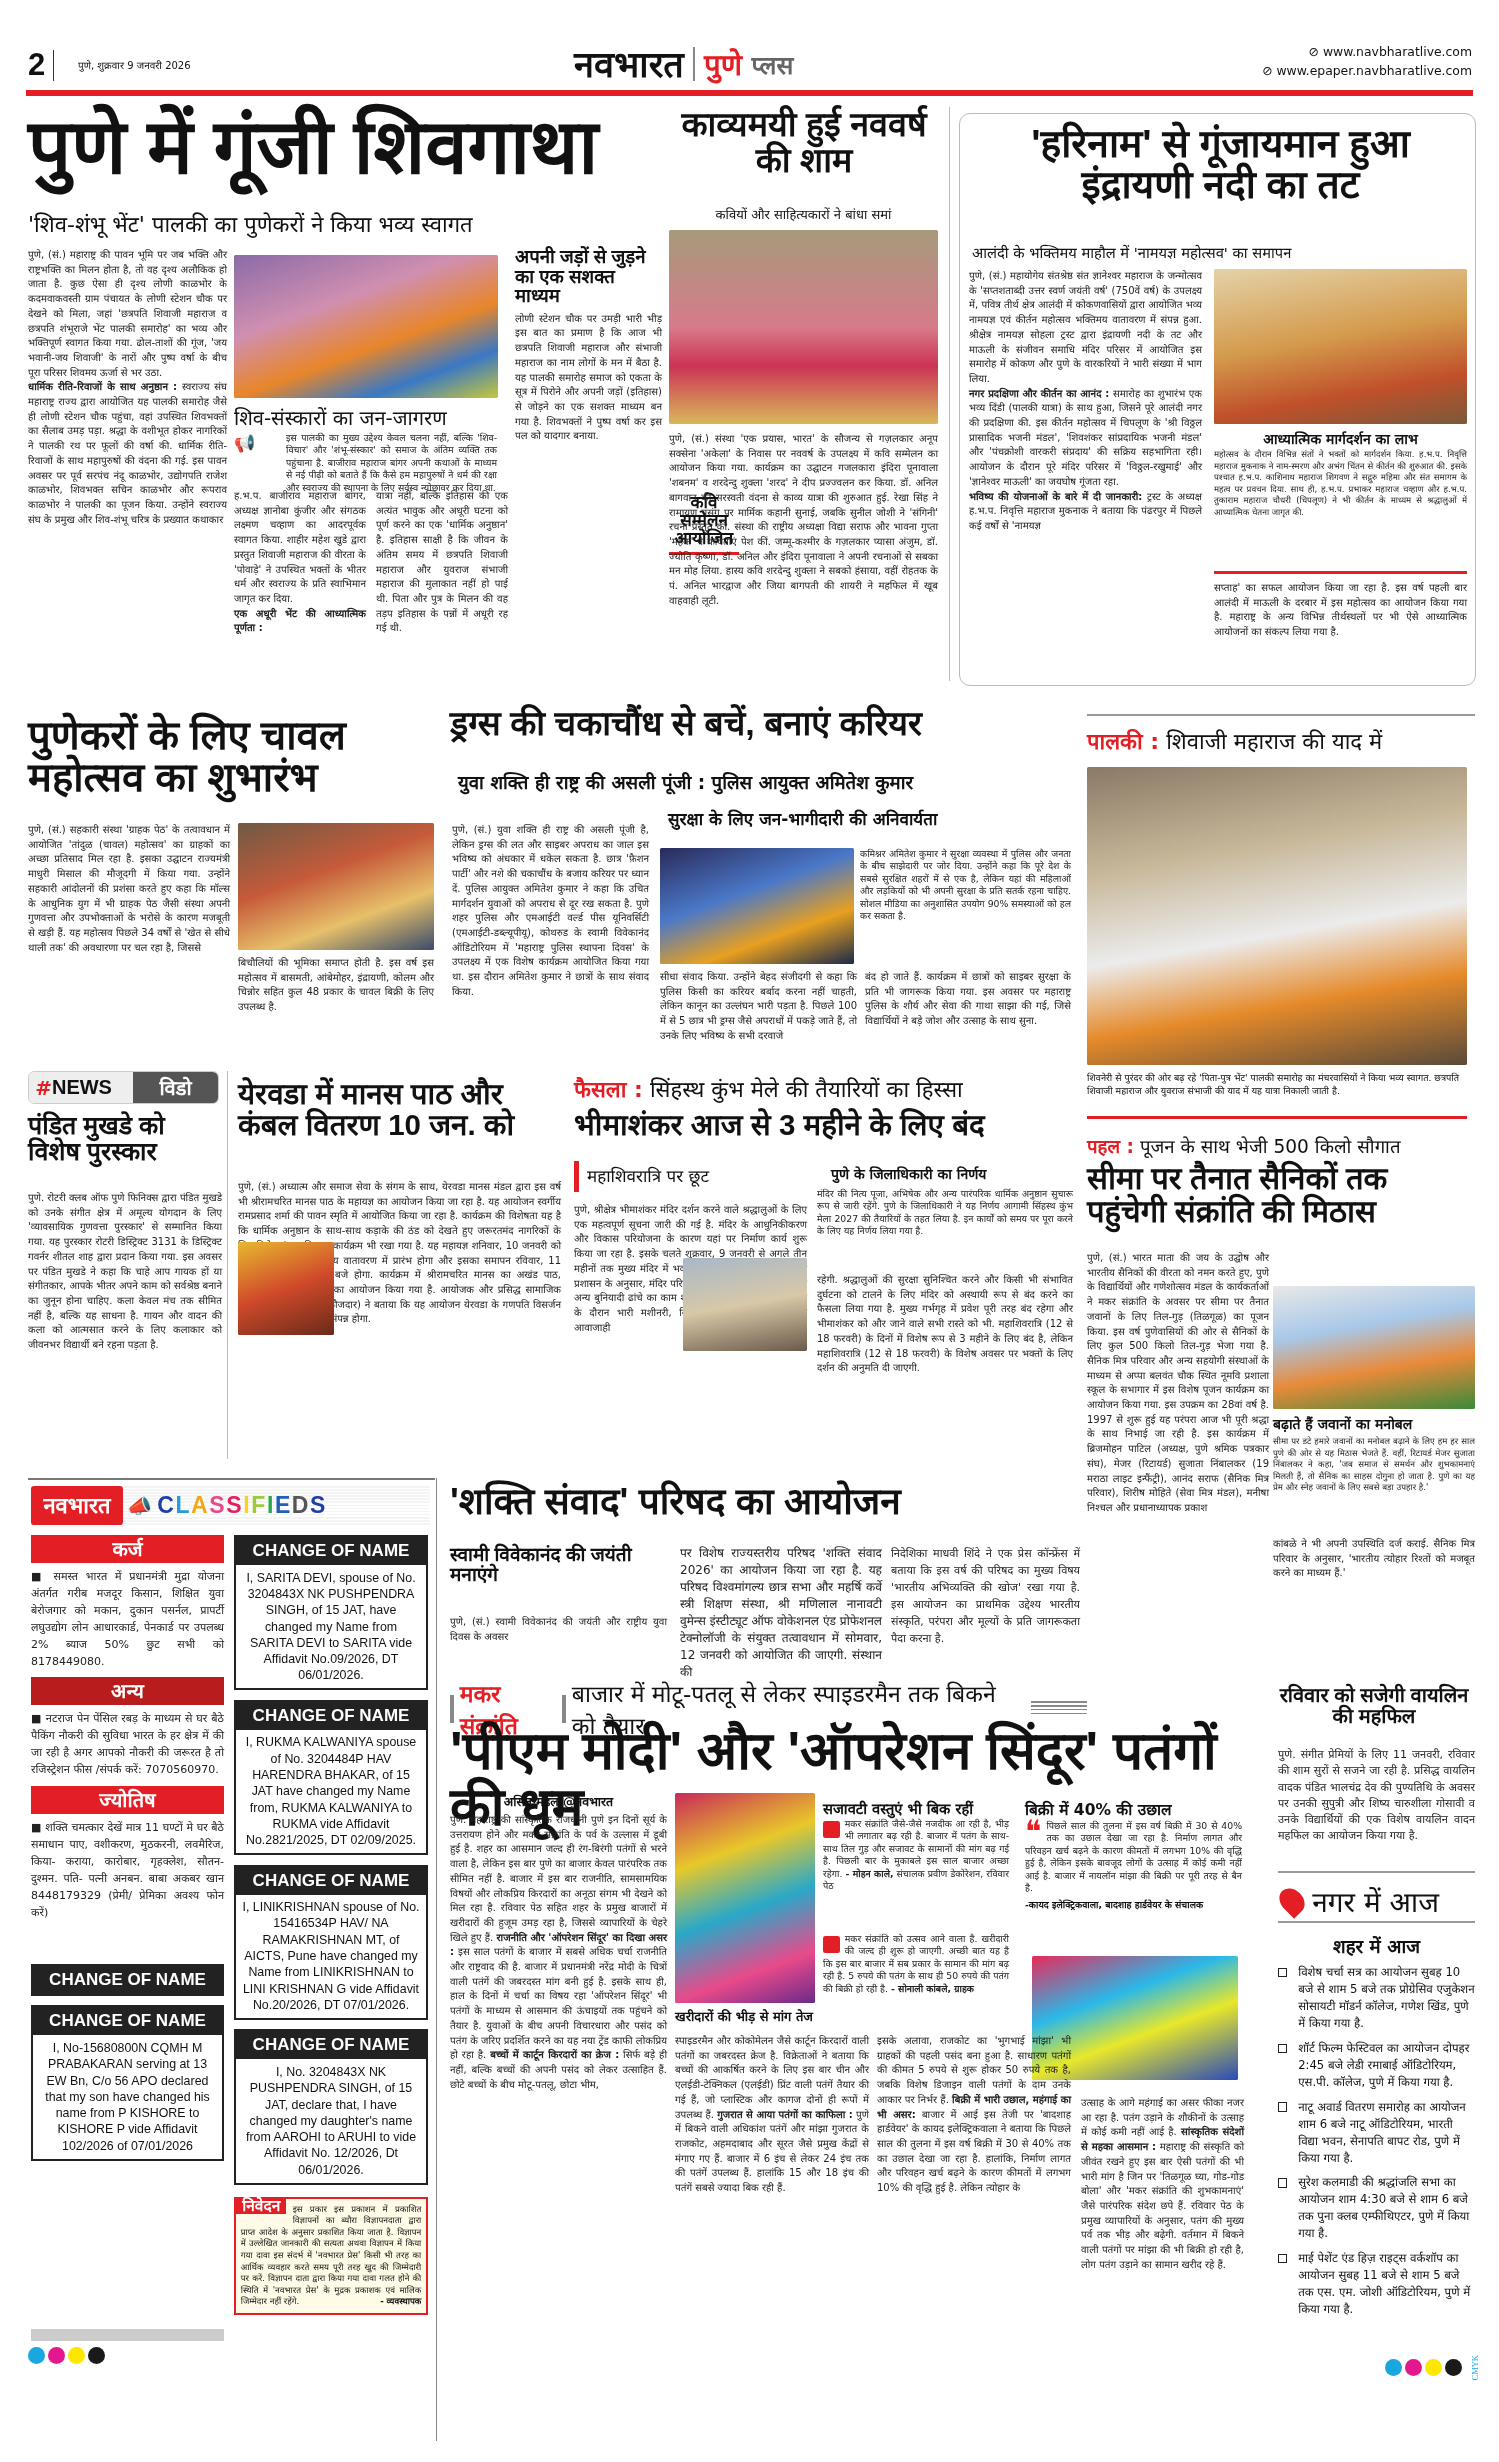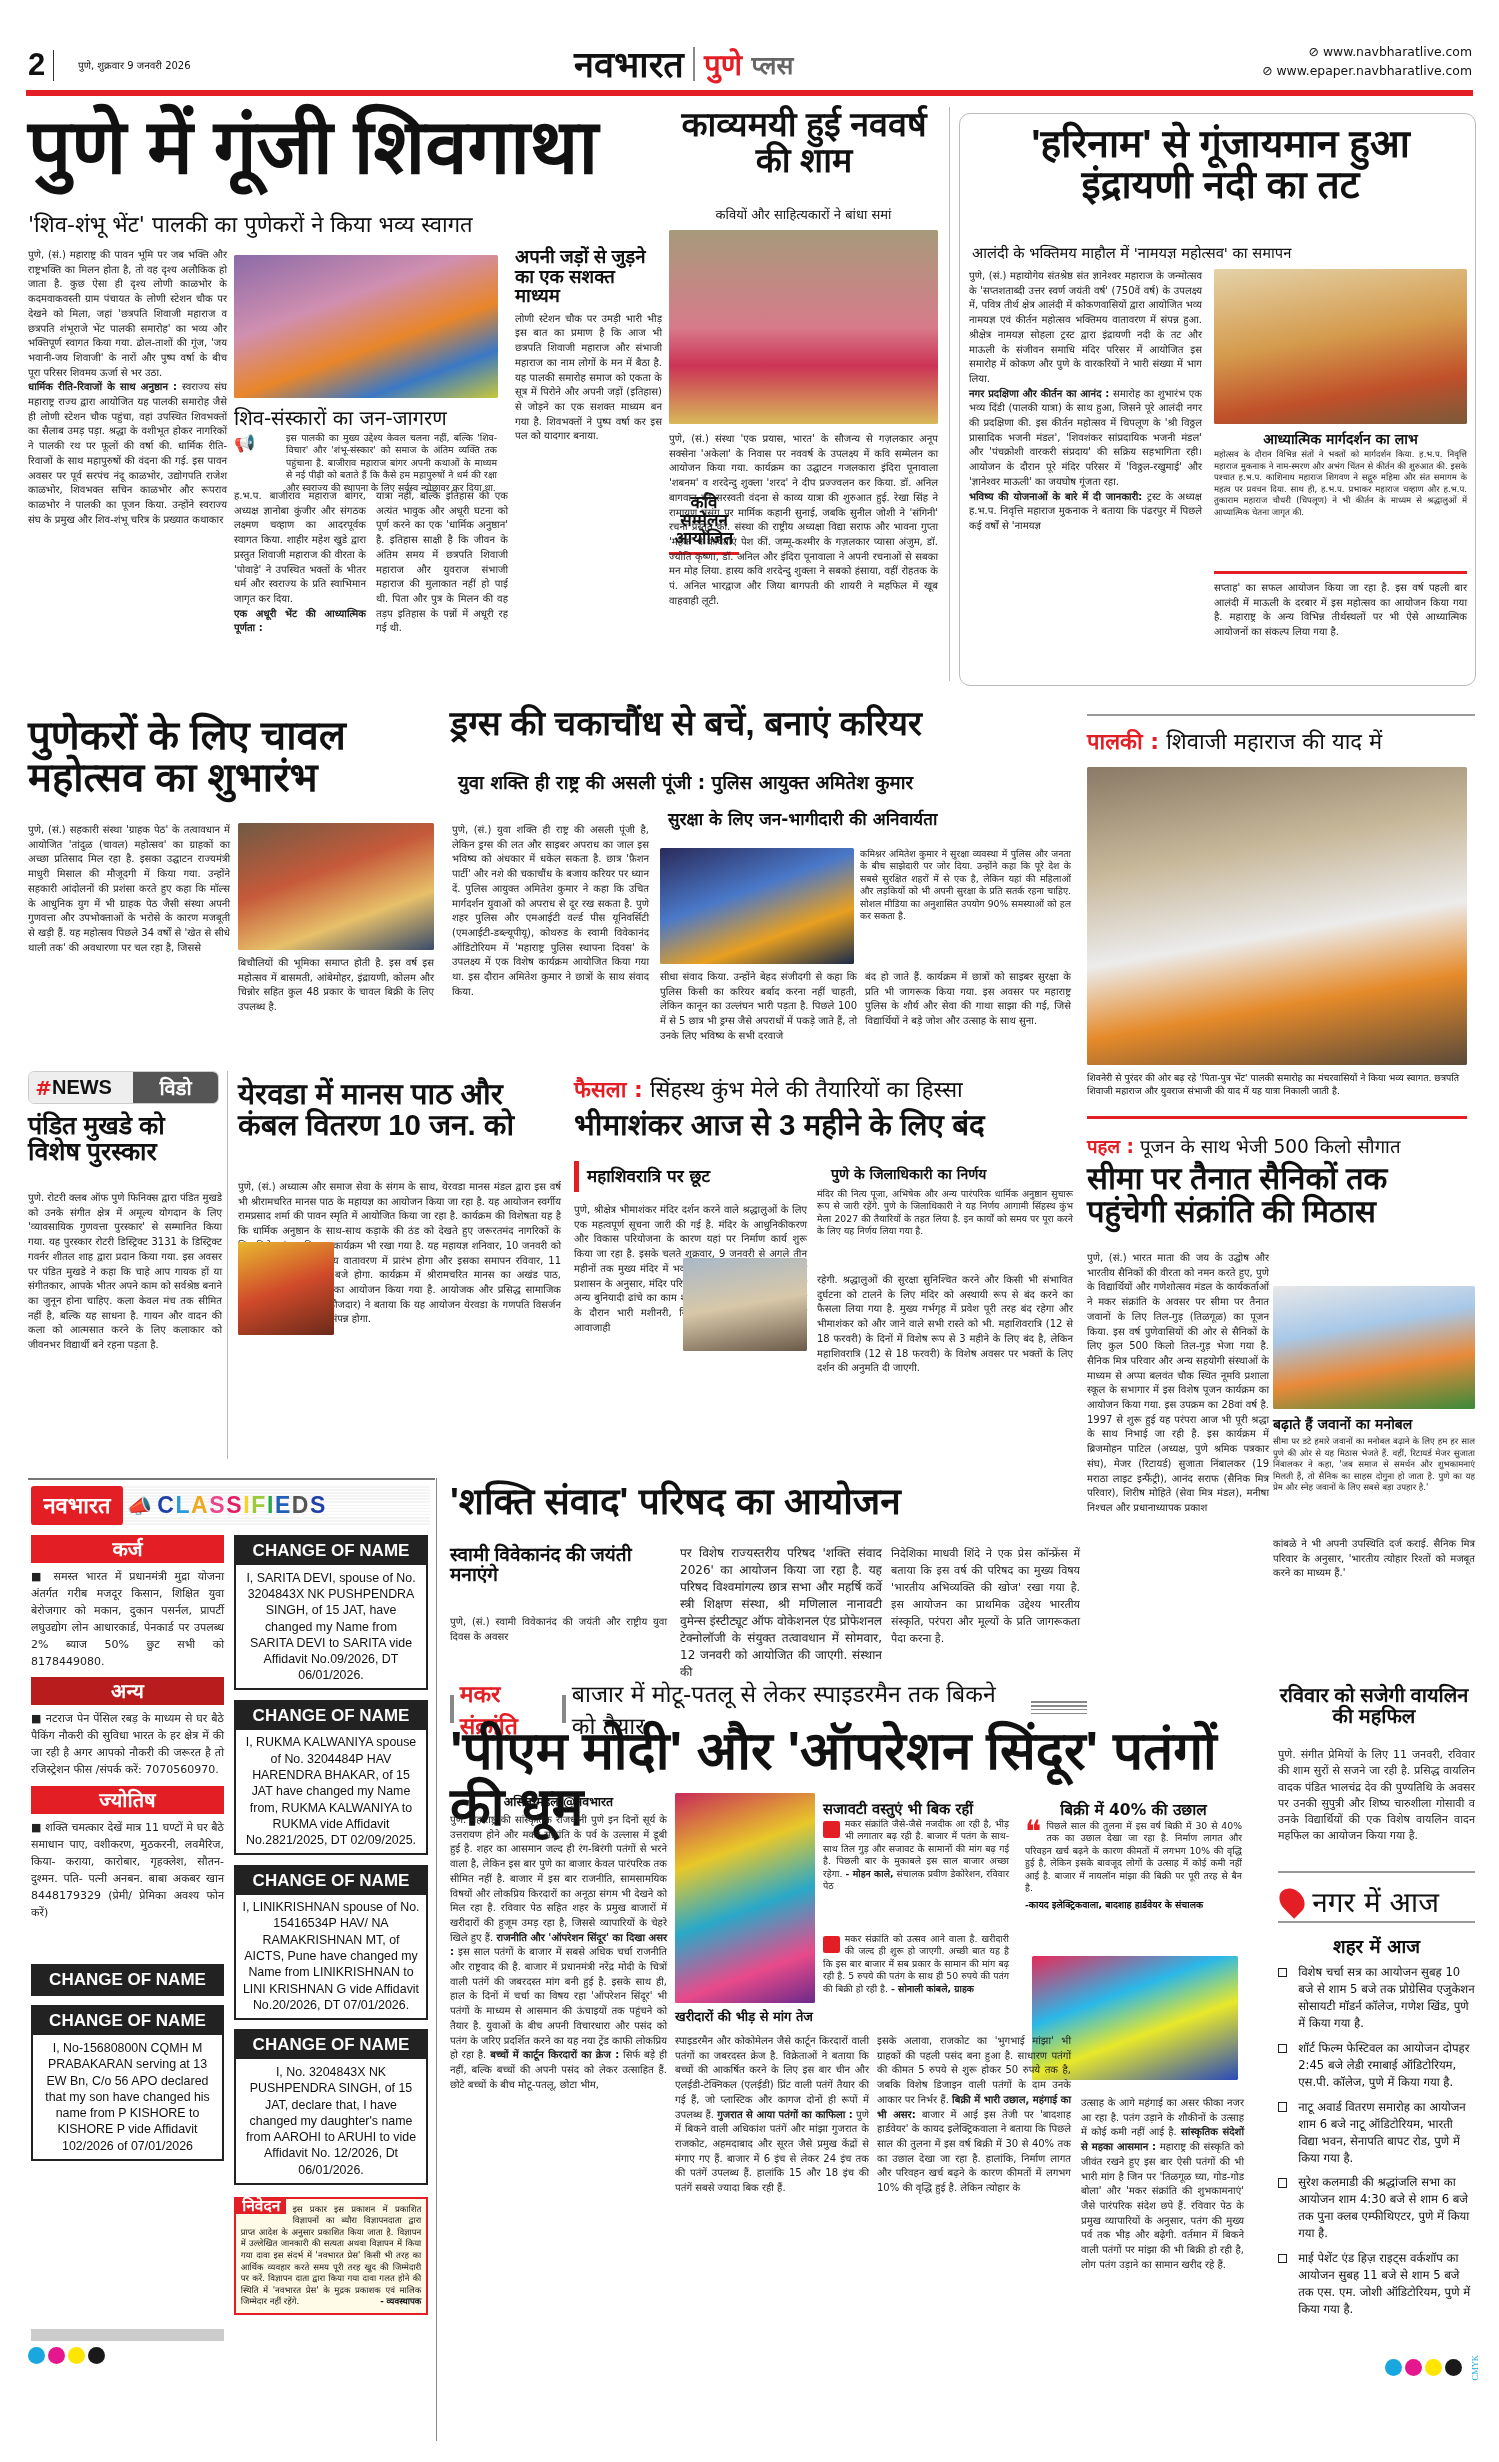--- a/index.html
+++ b/index.html
@@ -130,21 +130,21 @@
 <div class="abs h-big" style="left:238px;top:1079px;width:326px;font-size:29.5px;">येरवडा में मानस पाठ और कंबल वितरण 10 जन. को</div>
 <div class="abs body-txt" style="left:238px;top:1180px;width:323px;font-size:10px;line-height:14.7px;">पुणे, (सं.) अध्यात्म और समाज सेवा के संगम के साथ, येरवडा मानस मंडल द्वारा इस वर्ष भी श्रीरामचरित मानस पाठ के महायज्ञ का आयोजन किया जा रहा है. यह आयोजन स्वर्गीय रामप्रसाद शर्मा की पावन स्मृति में आयोजित किया जा रहा है. कार्यक्रम की विशेषता यह है कि धार्मिक अनुष्ठान के साथ-साथ कड़ाके की ठंड को देखते हुए जरूरतमंद नागरिकों के लिए विशेष कंबल वितरण कार्यक्रम भी रखा गया है. यह महायज्ञ शनिवार, 10 जनवरी को सुबह 4:00 बजे भक्तिमय वातावरण में प्रारंभ होगा और इसका समापन रविवार, 11 जनवरी को शाम 5:00 बजे होगा. कार्यक्रम में श्रीरामचरित मानस का अखंड पाठ, महाप्रसाद एवं महाआरती का आयोजन किया गया है. आयोजक और प्रसिद्ध सामाजिक कार्यकर्ता रवि राम पांडे (फौजदार) ने बताया कि यह आयोजन येरवडा के गणपति विसर्जन घाट, राम मंदिर परिसर में संपन्न होगा.</div>
 <div class="abs photo" style="left:238px;top:1242px;width:96px;height:93px;background:linear-gradient(160deg,#e8b830 0%,#d04a2a 50%,#6a2a1a 100%);"></div>
 
 <div class="abs" style="left:574px;top:1073px;width:497px;font-size:22px;">
   <span class="red" style="font-weight:bold;">फैसला :</span>
   <span>सिंहस्थ कुंभ मेले की तैयारियों का हिस्सा</span>
 </div>
 <div class="abs h-big" style="left:574px;top:1110px;width:497px;font-size:29.5px;">भीमाशंकर आज से 3 महीने के लिए बंद</div>
 <div class="abs" style="left:574px;top:1161px;width:4.7px;height:31px;background:#e31e24;"></div>
-<div class="abs" style="left:587px;top:1164px;font-size:17px;font-weight:bold;">महाशिवरात्रि पर छूट</div>
+<div class="abs" style="left:587px;top:1164px;font-size:17px;font-weight:normal;">महाशिवरात्रि पर छूट</div>
 <div class="abs" style="left:831px;top:1164px;font-size:14px;font-weight:bold;">पुणे के जिलाधिकारी का निर्णय</div>
 <div class="abs body-txt" style="left:574px;top:1203px;width:233px;">पुणे, श्रीक्षेत्र भीमाशंकर मंदिर दर्शन करने वाले श्रद्धालुओं के लिए एक महत्वपूर्ण सूचना जारी की गई है. मंदिर के आधुनिकीकरण और विकास परियोजना के कारण यहां पर निर्माण कार्य शुरू किया जा रहा है. इसके चलते शुक्रवार, 9 जनवरी से अगले तीन महीनों तक मुख्य मंदिर में भक्तों के लिए दर्शन बंद रहेंगे. मंदिर प्रशासन के अनुसार, मंदिर परिसर में 'सभा मंडप' का निर्माण और अन्य बुनियादी ढांचे का काम शुरू किया जा रहा है. निर्माण कार्य के दौरान भारी मशीनरी, निर्माण सामग्री और मजदूरों की आवाजाही</div>
 <div class="abs photo" style="left:683px;top:1258px;width:124px;height:93px;background:linear-gradient(170deg,#a8b8c8 0%,#d8c8a8 50%,#6a5a4a 100%);"></div>
 <div class="abs body-txt" style="left:817px;top:1188px;width:256px;font-size:9.3px;line-height:12.4px;">मंदिर की नित्य पूजा, अभिषेक और अन्य पारंपरिक धार्मिक अनुष्ठान सुचारू रूप से जारी रहेंगे. पुणे के जिलाधिकारी ने यह निर्णय आगामी सिंहस्थ कुंभ मेला 2027 की तैयारियों के तहत लिया है. इन कार्यों को समय पर पूरा करने के लिए यह निर्णय लिया गया है.</div>
 <div class="abs body-txt" style="left:817px;top:1273px;width:256px;">रहेगी. श्रद्धालुओं की सुरक्षा सुनिश्चित करने और किसी भी संभावित दुर्घटना को टालने के लिए मंदिर को अस्थायी रूप से बंद करने का फैसला लिया गया है. मुख्य गर्भगृह में प्रवेश पूरी तरह बंद रहेगा और भीमाशंकर को और जाने वाले सभी रास्ते को भी. महाशिवरात्रि (12 से 18 फरवरी) के दिनों में विशेष रूप से 3 महीने के लिए बंद है, लेकिन महाशिवरात्रि (12 से 18 फरवरी) के विशेष अवसर पर भक्तों के लिए दर्शन की अनुमति दी जाएगी.</div>
 
 <div class="abs" style="left:1087px;top:1133px;width:388px;font-size:18.6px;">
   <span class="red" style="font-weight:bold;">पहल :</span>
   <span>पूजन के साथ भेजी 500 किलो सौगात</span>
 </div>
@@ -233,21 +233,21 @@
 <div class="abs" style="left:823px;top:1798px;width:186px;">
   <div style="font-size:14.7px;font-weight:bold;">सजावटी वस्तुएं भी बिक रहीं</div>
   <span style="float:left;width:17px;height:17px;background:#e31e24;border-radius:2.3px;margin:3.1px 4.7px 0 0;"></span>
   <p class="body-txt" style="font-size:9.3px;line-height:12.4px;"><span>मकर संक्रांति जैसे-जैसे नजदीक आ रही है, भीड़ भी लगातार बढ़ रही है. बाजार में पतंग के साथ-साथ तिल गुड़ और सजावट के सामानों की मांग बढ़ गई है. पिछली बार के मुकाबले इस साल बाजार अच्छा रहेगा.</span> <b>- मोहन काले,</b> <span>संचालक प्रवीण डेकोरेशन, रविवार पेठ</span></p>
 </div>
 <div class="abs" style="left:823px;top:1933px;width:186px;">
   <span style="float:left;width:17px;height:17px;background:#e31e24;border-radius:2.3px;margin:3.1px 4.7px 0 0;"></span>
   <p class="body-txt" style="font-size:9.3px;line-height:12.4px;"><span>मकर संक्रांति को उत्सव आने वाला है. खरीदारी की जल्द ही शुरू हो जाएगी. अच्छी बात यह है कि इस बार बाजार में सब प्रकार के सामान की मांग बढ़ रही है. 5 रुपये की पतंग के साथ ही 50 रुपये की पतंग की बिक्री हो रही है.</span> <b>- सोनाली कांबले, ग्राहक</b></p>
 </div>
 <div class="abs" style="left:1025px;top:1798px;width:217px;">
-  <div style="font-size:15.5px;font-weight:bold;text-align:center;">बिक्री में 40% की उछाल</div>
+  <div style="font-size:15.5px;font-weight:bold;text-align:left;">बिक्री में 40% की उछाल</div>
   <span style="float:left;font-size:31px;line-height:23px;margin-right:4.7px;"><span class="red">❝</span></span>
   <p class="body-txt" style="font-size:9.3px;line-height:12.4px;"><span>पिछले साल की तुलना में इस वर्ष बिक्री में 30 से 40% तक का उछाल देखा जा रहा है. निर्माण लागत और परिवहन खर्च बढ़ने के कारण कीमतों में लगभग 10% की वृद्धि हुई है, लेकिन इसके बावजूद लोगों के उत्साह में कोई कमी नहीं आई है. बाजार में नायलॉन मांझा की बिक्री पर पूरी तरह से बैन है.</span></p>
   <p style="font-size:9.3px;font-weight:bold;margin-top:3.1px;">-कायद इलेक्ट्रिकवाला, बादशाह हार्डवेयर के संचालक</p>
 </div>
 <div class="abs photo" style="left:1032px;top:1956px;width:206px;height:124px;background:linear-gradient(160deg,#e82a5a 0%,#2ab8e8 35%,#e8e82a 60%,#2a4ab8 100%);"></div>
 <div class="abs body-txt" style="left:675px;top:2034px;width:194px;">
   <span>स्पाइडरमैन और कोकोमेलन जैसे कार्टून किरदारों वाली पतंगों का जबरदस्त क्रेज है. विक्रेताओं ने बताया कि बच्चों की आकर्षित करने के लिए इस बार चीन और एलईडी-टेक्निकल (एलईडी) प्रिंट वाली पतंगें तैयार की गई हैं, जो प्लास्टिक और कागज दोनों ही रूपों में उपलब्ध हैं.</span>
   <b>गुजरात से आया पतंगों का काफिला :</b> <span>पुणे में बिकने वाली अधिकांश पतंगें और मांझा गुजरात के राजकोट, अहमदाबाद और सूरत जैसे प्रमुख केंद्रों से मंगाए गए हैं. बाजार में 6 इंच से लेकर 24 इंच तक की पतंगें उपलब्ध हैं. हालांकि 15 और 18 इंच की पतंगें सबसे ज्यादा बिक रही हैं.</span>
 </div>
 <div class="abs body-txt" style="left:877px;top:2034px;width:194px;">

